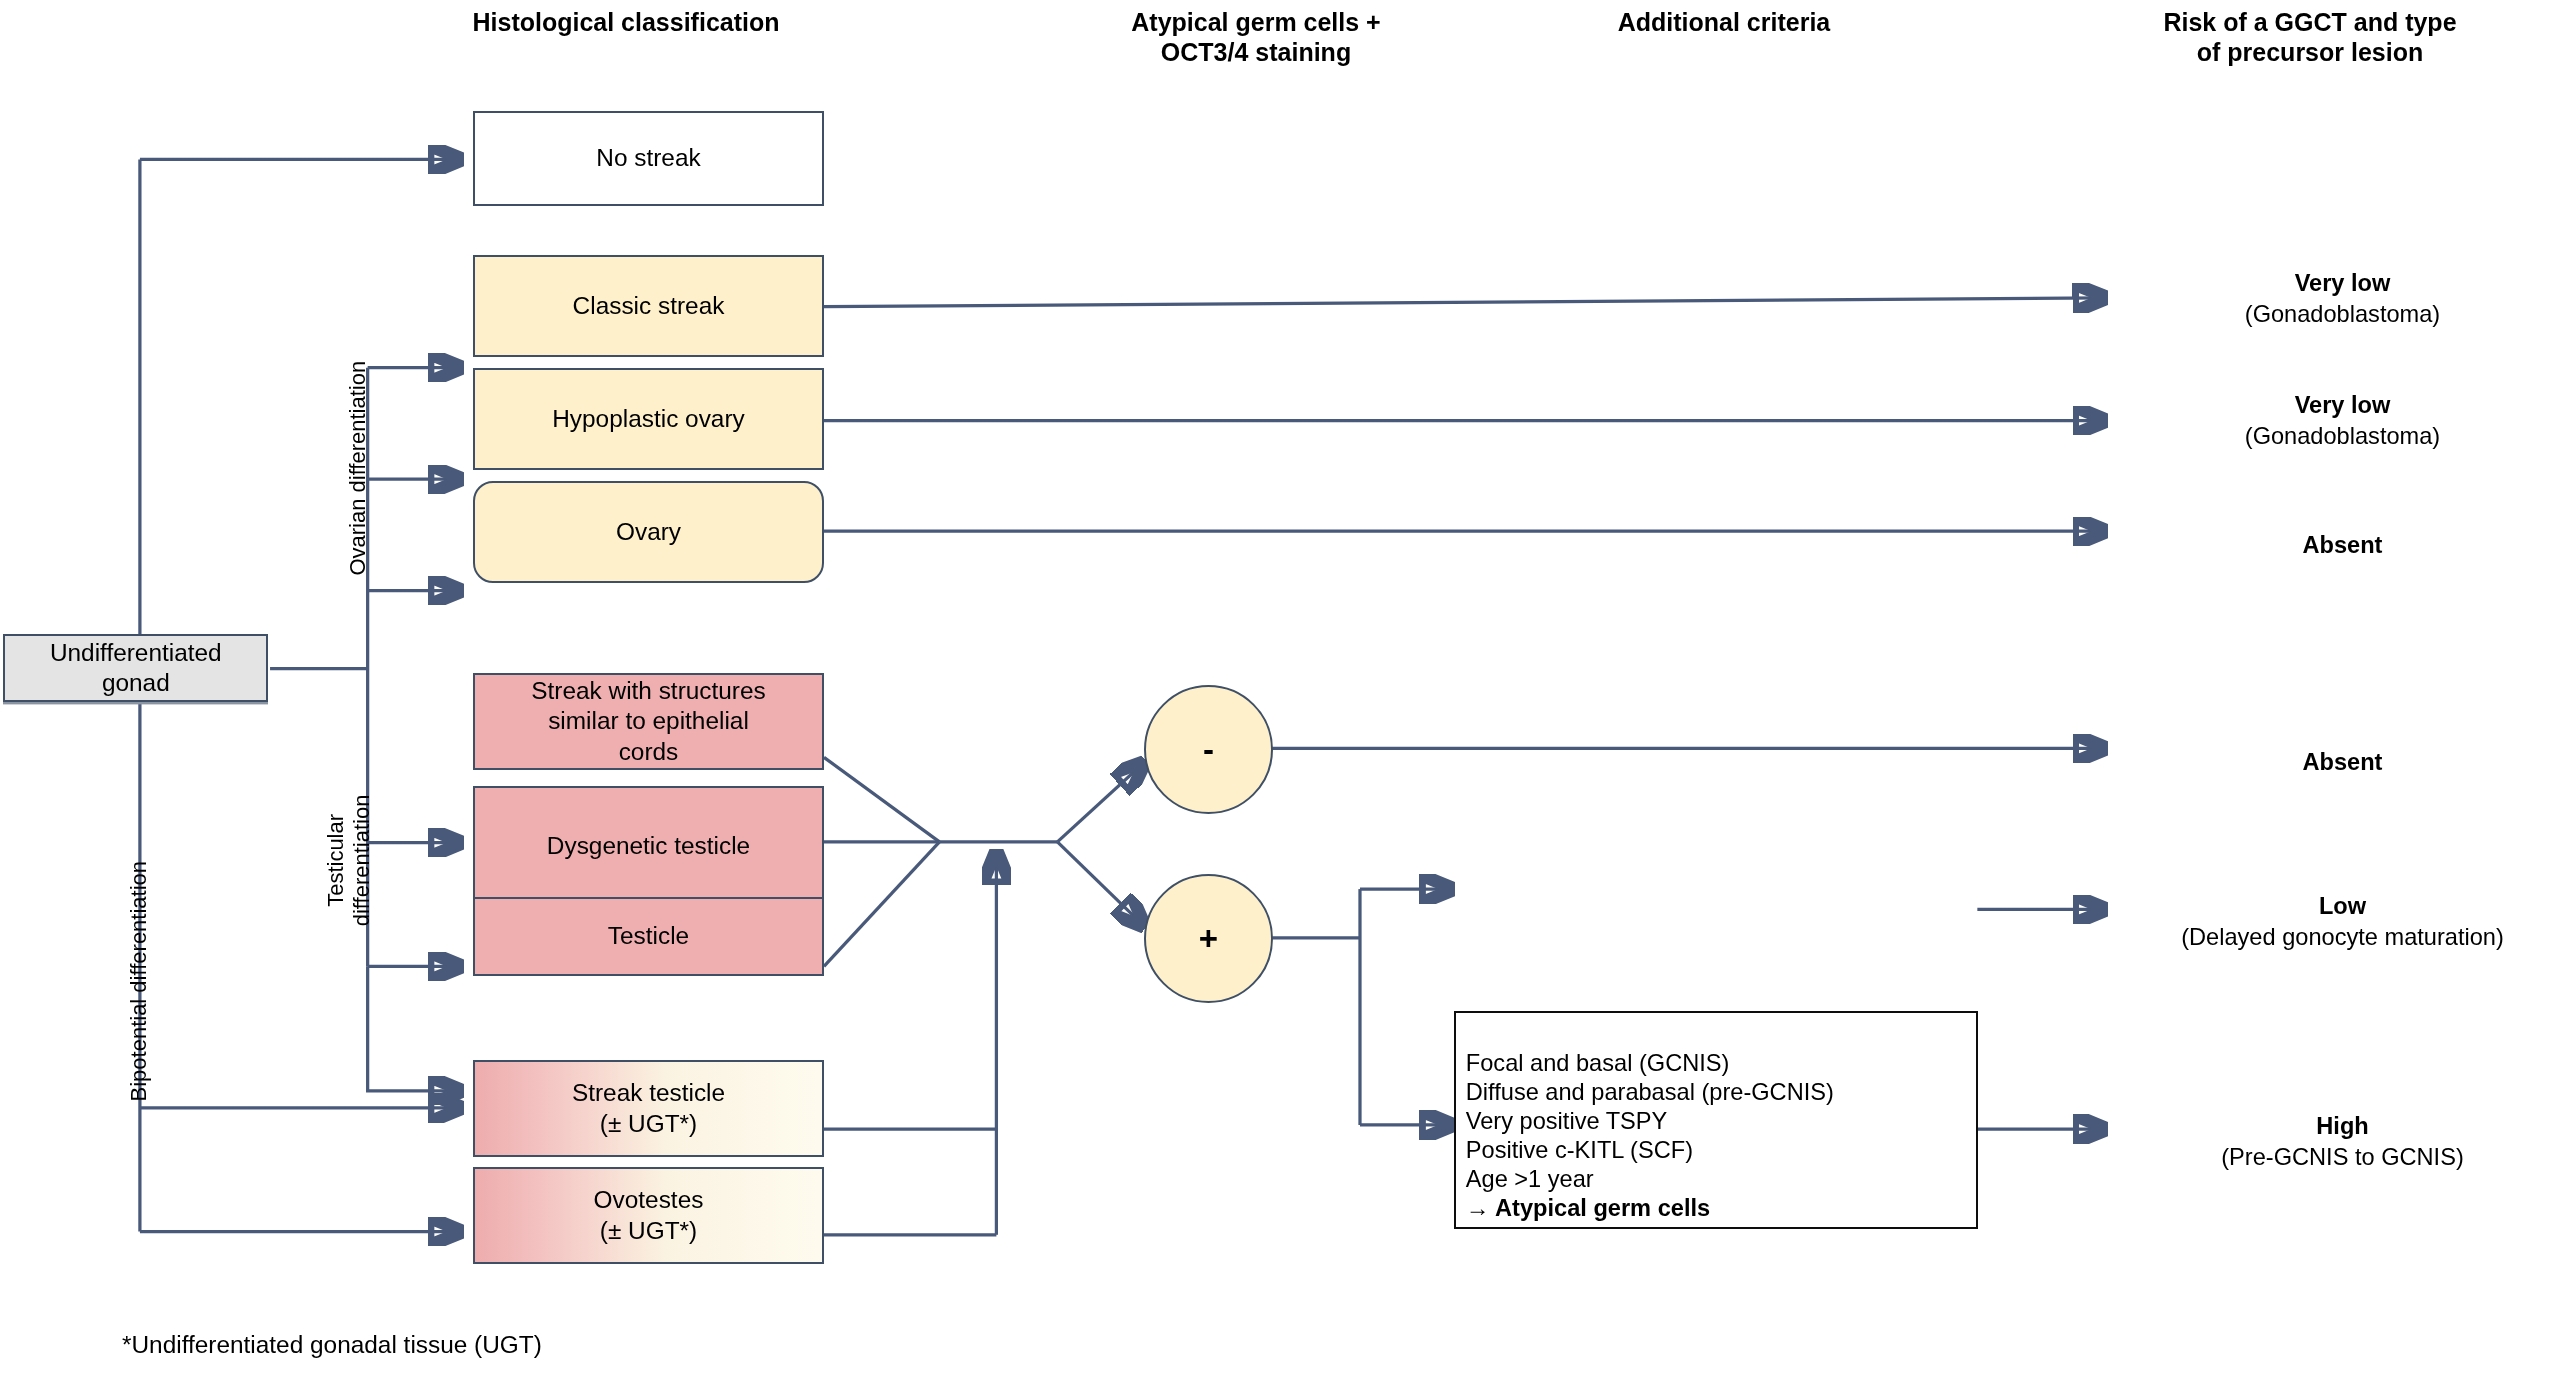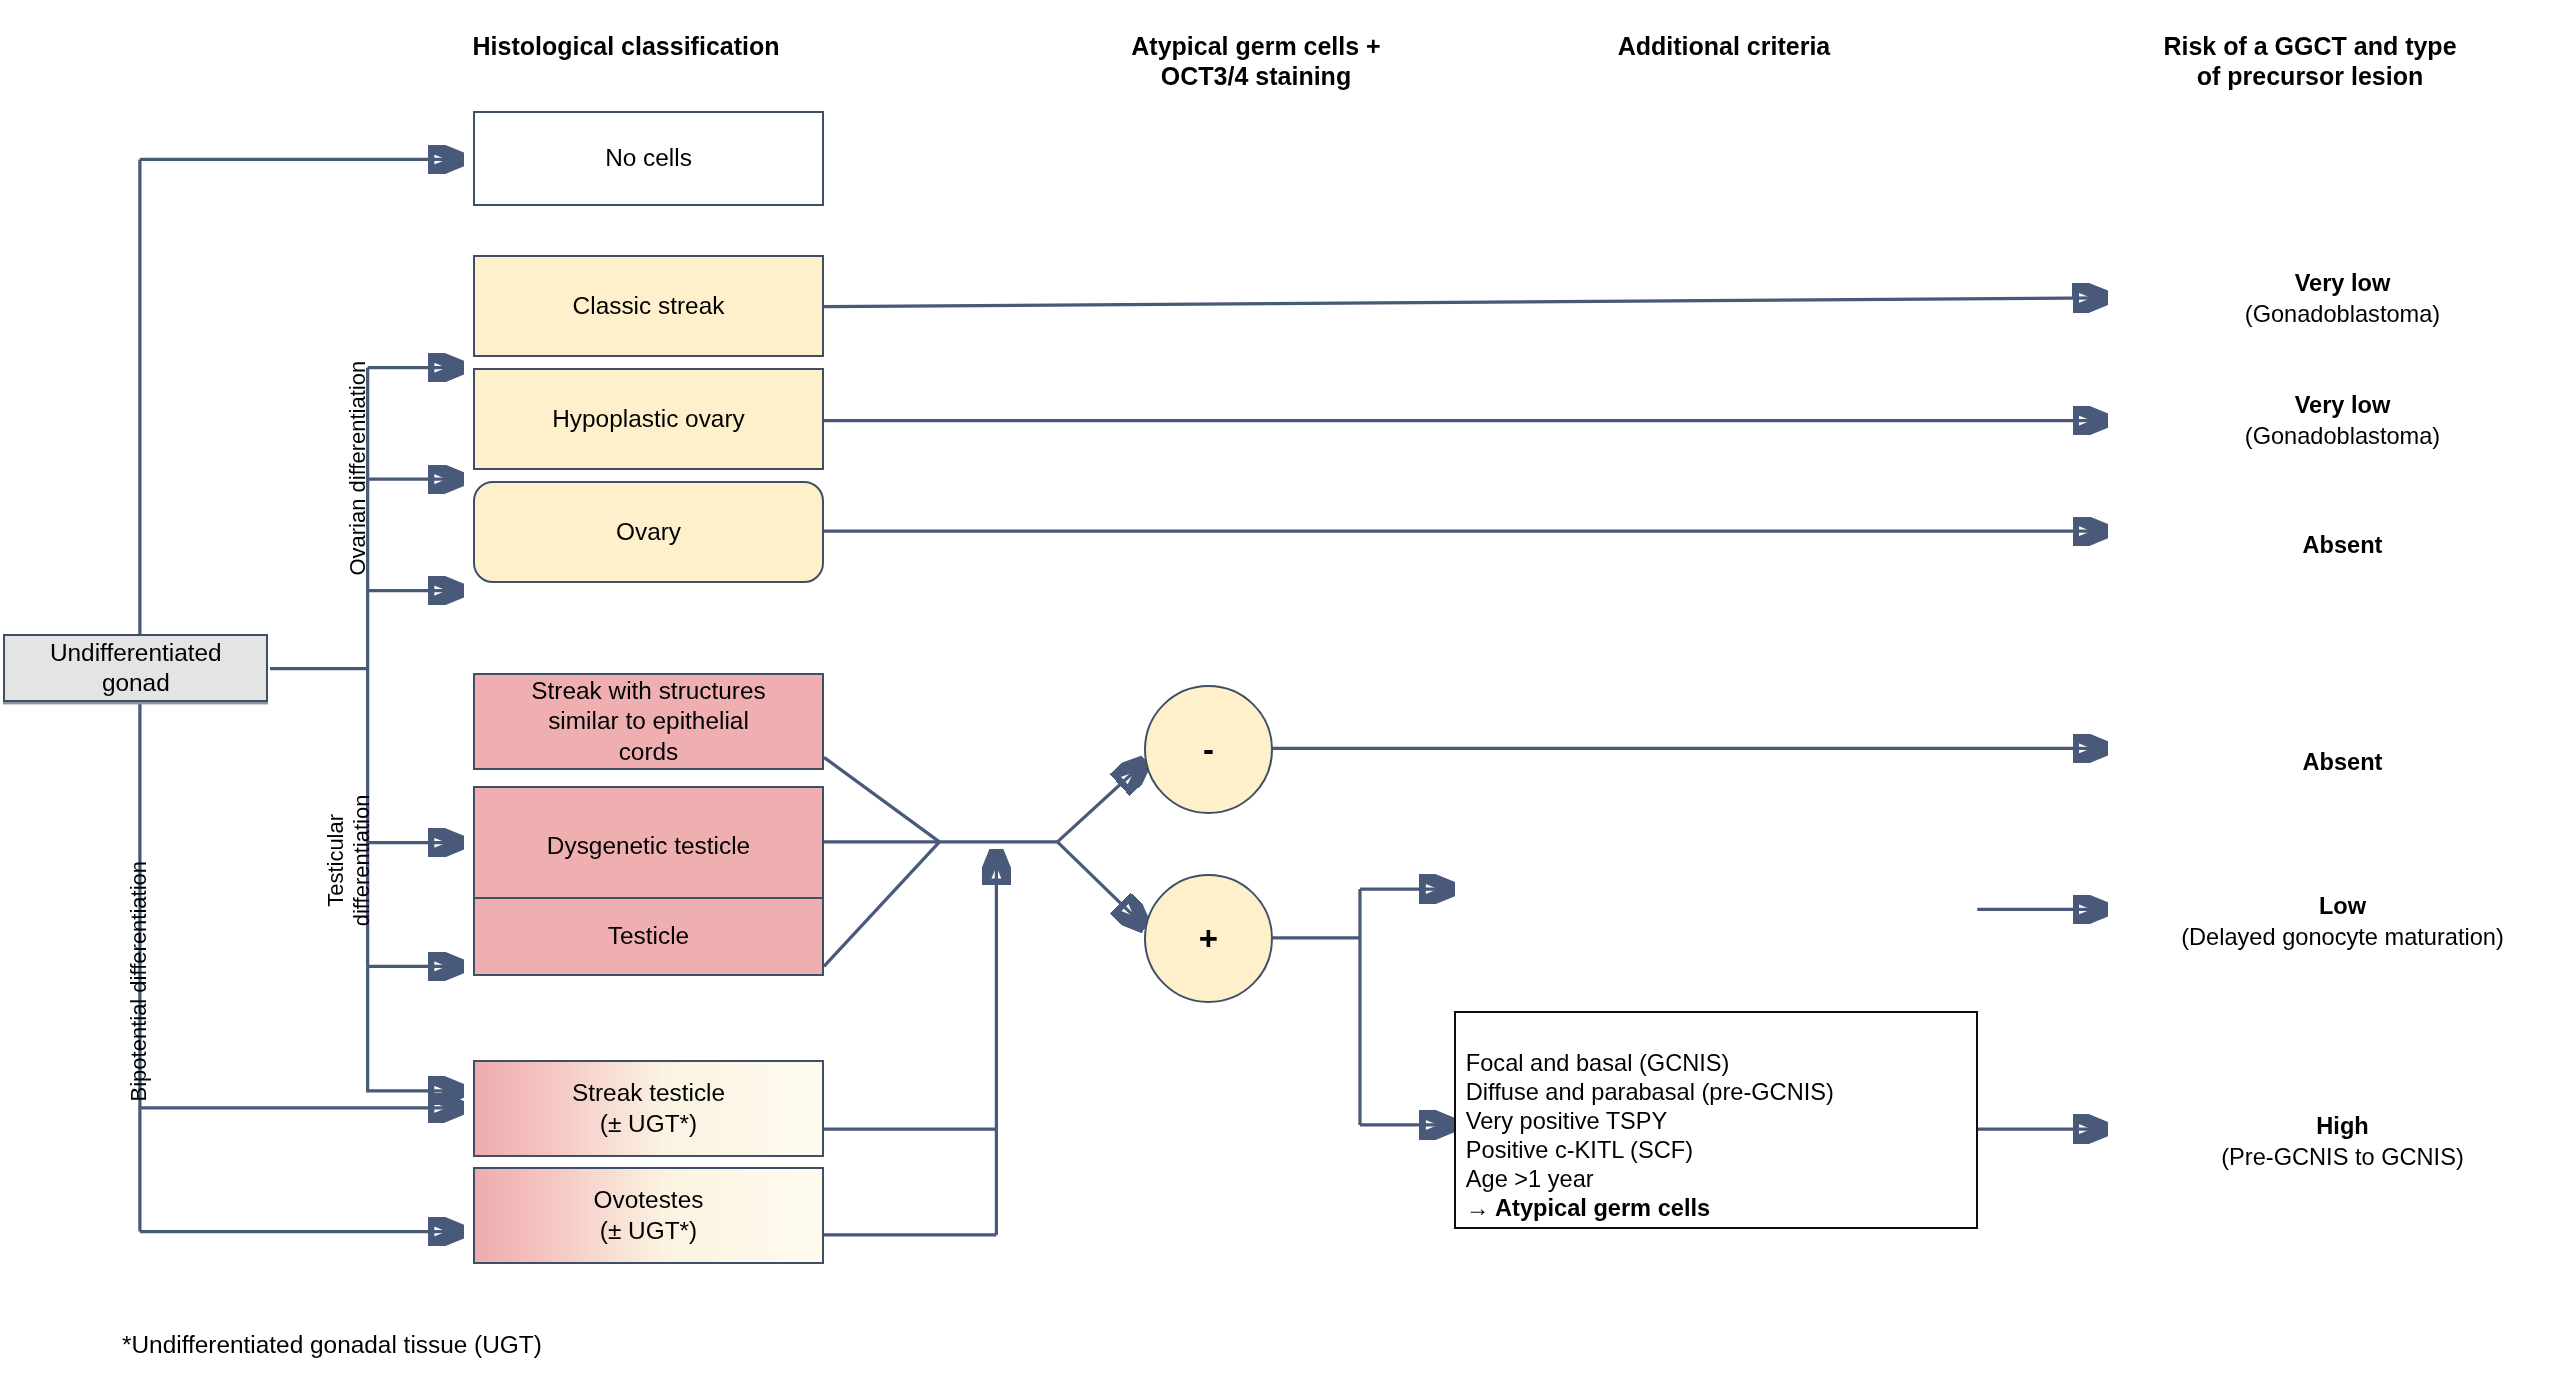--- a/index.html
+++ b/index.html
@@ -16,21 +16,20 @@
     overflow: hidden;
   }
   .col-header {
     position: absolute;
     font-weight: bold;
     font-size: 25px;
     color: #000;
     text-align: center;
     line-height: 1.22;
     white-space: pre-line;
-    margin-top: 24px;
   }
   .node {
     position: absolute;
     box-sizing: border-box;
     border: 2.4px solid #3f4f66;
     display: flex;
     align-items: center;
     justify-content: center;
     text-align: center;
     font-size: 24.4px;
@@ -179,21 +178,21 @@
   </svg>
 
   <div class="node gray" style="left:3.3px; top:634px; width:265px; height:68px; font-size:24.4px;">Undifferentiated
 gonad</div>
 
   <div class="vlabel" style="left:236px; top:455px; width:244px; transform: rotate(-90deg);">Ovarian differentiation</div>
   <div class="vlabel" style="left:244px; top:834px; width:211px; transform: rotate(-90deg);">Testicular
 differentiation</div>
   <div class="vlabel" style="left:-14.6px; top:968px; width:309px; transform: rotate(-90deg);">Bipotential differentiation</div>
 
-  <div class="node white" style="left:473px; top:111px; width:351px; height:95px;">No cells</div>
+  <div class="node white" style="left:473px; top:111px; width:351px; height:95px;">No streak</div>
 
   <div class="node yellow" style="left:473px; top:255px; width:351px; height:102px;">Classic streak</div>
   <div class="node yellow" style="left:473px; top:368px; width:351px; height:102px;">Hypoplastic ovary</div>
   <div class="node yellow" style="left:473px; top:481px; width:351px; height:102px;border-radius:20px;">Ovary</div>
 
   <div class="node pink" style="left:473px; top:673px; width:351px; height:97px;">Streak with structures
 similar to epithelial
 cords</div>
   <div class="node pink" style="left:473px; top:786px; width:351px; height:121px;text-align:center;">Dysgenetic testicle</div>
   <div class="node pink" style="left:473px; top:897px; width:351px; height:79px;">Testicle</div>

